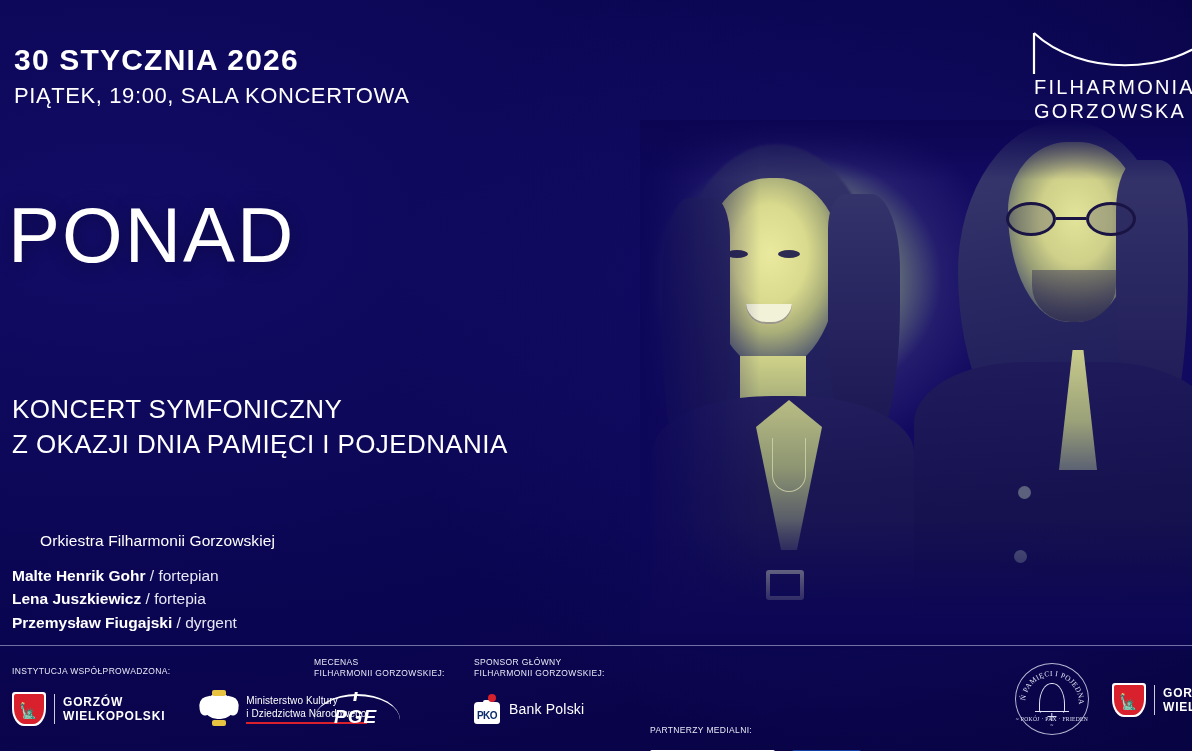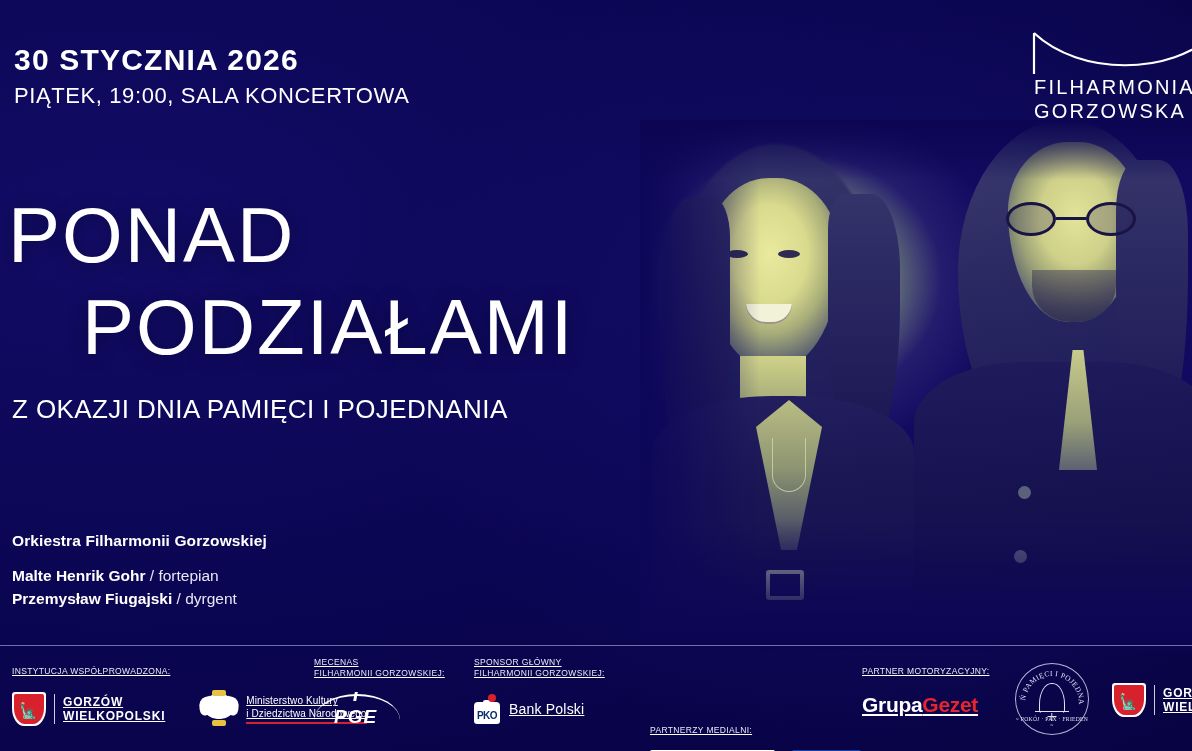--- a/index.html
+++ b/index.html
@@ -170,39 +170,39 @@
   }
   .title .l2 { display:block; margin-left:74px; margin-top:14px; }
 
   .subtitle {
     position:absolute; left:12px; top:392px;
     font-size:26px; font-weight:500; letter-spacing:.4px; line-height:1.35;
   }
 
   
   .credits { position:absolute; left:12px; top:533px; font-size:15.5px; line-height:1.0; }
-  .credits .orch { font-weight:700; letter-spacing:.1px; margin-bottom:19px; }
+  .credits .orch { font-weight:400; letter-spacing:.1px; margin-bottom:19px;margin-left:28px; }
   .credits .perf { margin-bottom:8px; }
   .credits .perf b { font-weight:700; }
   .credits .perf span { font-weight:400; color:#e7e7f5; }
 
   
   .program { position:absolute; left:414px; top:540px; display:flex; gap:26px; }
   .program .plabel { font-size:17px; font-weight:400; letter-spacing:.6px; padding-top:1px; }
   .program .plist { font-size:17px; line-height:1.47; }
   .program .comp { font-weight:700; letter-spacing:.3px; }
   .program .work { font-style:italic; font-weight:400; }
 
   
   .divider {
     position:absolute; left:0; right:0; top:645px; height:1px;
     background:rgba(200,202,235,.55);
   }
   .footer { position:absolute; left:0; right:0; top:646px; bottom:0; }
-  .fgroup { position:absolute;text-decoration:underline; }
+  .fgroup { position:absolute; }
   .fgroup .flabel {
     font-size:8.5px; letter-spacing:.35px; line-height:1.35;
     color:#e9e9f7; font-weight:400; white-space:pre-line;
   }
   .frow { display:flex; align-items:center; gap:14px; margin-top:14px; }
 
   
   .crest { width:34px; height:34px; background:#ffffff; border-radius:3px 3px 12px 12px/3px 3px 18px 18px;
            position:relative; overflow:hidden; flex:0 0 auto; }
   .crest .red { position:absolute; inset:2px; background:#d8212c;
@@ -337,31 +337,34 @@
     <svg width="200" height="46" viewBox="0 0 200 46">
       <path d="M14 3 L14 44" stroke="#ffffff" stroke-width="2.2" fill="none"></path>
       <path d="M14 3 C 60 46, 150 46, 196 3" stroke="#ffffff" stroke-width="2.2" fill="none"></path>
     </svg>
     <div class="fl-text">FILHARMONIA</div>
     <div class="fl-text">GORZOWSKA</div>
   </div>
 
   <div class="title">
     <span class="l1">PONAD</span>
-    <span class="l2">PODZIAŁAMI</span>
   </div>
 
   <div class="subtitle">
+    <div>KONCERT SYMFONICZNY</div>
     <div>Z OKAZJI DNIA PAMIĘCI I POJEDNANIA</div>
   </div>
 
   <div class="credits">
     <div class="orch">Orkiestra Filharmonii Gorzowskiej</div>
     <div class="perf">
       <b>Malte Henrik Gohr</b><span> / fortepian</span>
+    </div>
+    <div class="perf">
+      <b>Lena Juszkiewicz</b><span> / fortepia</span>
     </div>
     <div class="perf">
       <b>Przemysław Fiugajski</b><span> / dyrgent</span>
     </div>
   </div>
 
 
   <div class="divider"></div>
   <div class="footer">
 
@@ -434,26 +437,20 @@
           <div class="bx">
             <span class="l">TVP</span>
             <span class="three">3</span>
           </div>
           <div class="cap">GORZÓW
 WIELKOPOLSKI</div>
         </div>
       </div>
     </div>
 
-    <div class="fgroup" style="left:862px; top:20px;">
-      <div class="flabel">PARTNER MOTORYZACYJNY:</div>
-      <div class="frow" style="margin-top:16px;">
-        <div class="gezet"><span>Grupa</span><span class="red">Gezet</span></div>
-      </div>
-    </div>
 
     <div class="fgroup" style="left:1015px; top:17px;">
       <div class="bell">
         <div class="ring"></div>
         <svg class="arc-txt" viewBox="0 0 74 72">
           <defs>
               <path id="arcp" d="M 10,40 A 27,27 0 0 1 64,40" fill="none"></path>
             </defs>
           <text><textPath href="#arcp" startOffset="50%" text-anchor="middle" id="arctxt">DZIEŃ PAMIĘCI I POJEDNANIA</textPath></text>
         </svg>

